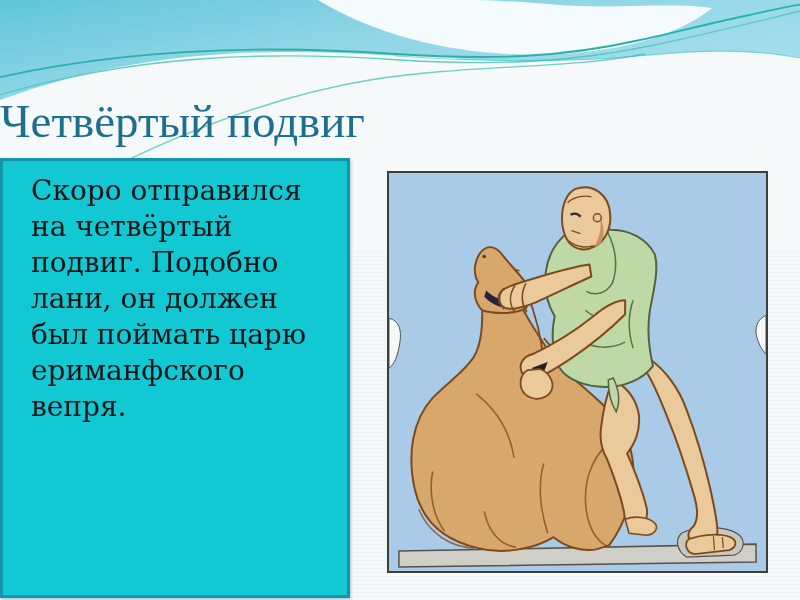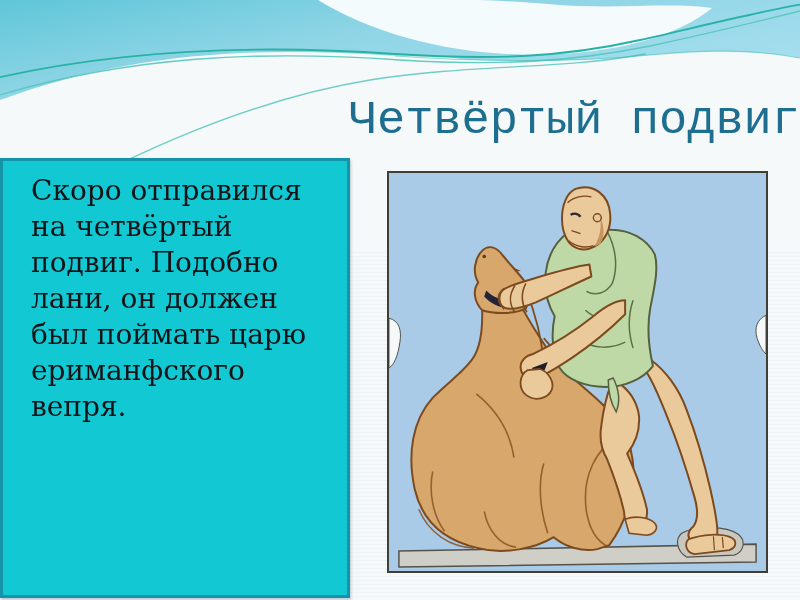--- a/index.html
+++ b/index.html
@@ -7,22 +7,22 @@
   .slide{
     position:relative;width:800px;height:600px;
     background:#F5F9FA;
     background-image:repeating-linear-gradient(180deg,
       rgba(120,160,175,0.07) 0px, rgba(120,160,175,0.07) 1px,
       rgba(255,255,255,0) 1px, rgba(255,255,255,0) 4px);
   }
   .header-waves{position:absolute;top:0;left:0;width:800px;height:250px;pointer-events:none;}
   .slide-title{
     position:absolute;top:92px;left:0;width:800px;
-    text-align:right;
-    font-family:Liberation Mono, monospace;
+    text-align:left;
+    font-family:Liberation Serif, serif;
     font-size:47px;line-height:58px;font-weight:400;
     color:#1E6E90;letter-spacing:0px;
   }
   .body-box{
     position:absolute;left:0;top:158px;width:350px;height:440px;
     box-sizing:border-box;
     background:#12C8D3;
     border:3px solid #1593A8;
     box-shadow:1px 2px 3px rgba(0,60,70,0.25);
   }

